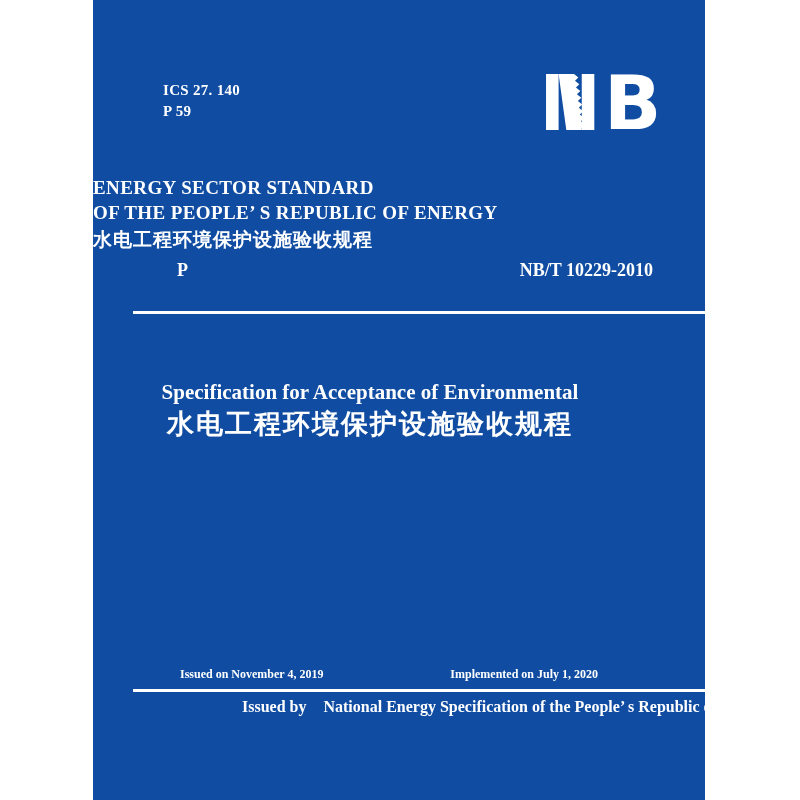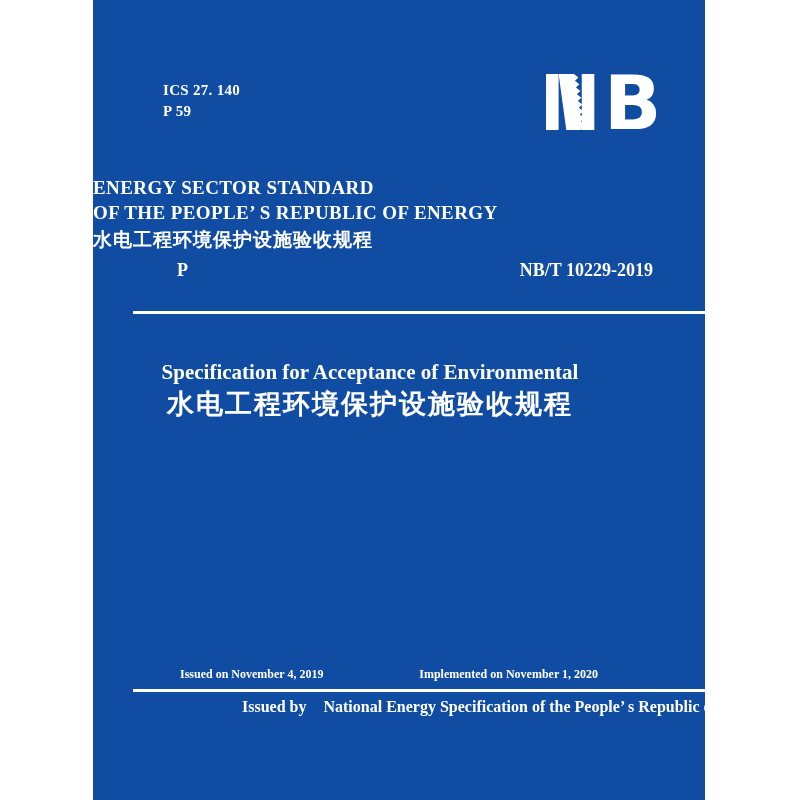--- a/index.html
+++ b/index.html
@@ -30,21 +30,21 @@
   }
   .class-row {
     position: absolute; left: 84px; right: 52px; top: 260px;
     display: flex; justify-content: space-between;
     font-weight: bold; font-size: 18px;
   }
   .rule { position: absolute; left: 40px; right: 0; height: 3px; background: #ffffff; }
   .rule-top { top: 311px; }
   .rule-bottom { top: 689px; }
   .title-block {
-    position: absolute; left: 0; right: 0; top: 356px;
+    position: absolute; left: 0; right: 0; top: 376px;
     padding-right: 58px; box-sizing: border-box;
     text-align: center; font-weight: bold; font-size: 21px; line-height: 32px;
   }
   .title-cn { font-size: 27px; letter-spacing: 2px; }
   .dates-row {
     position: absolute; left: 87px; right: 107px; top: 667px;
     display: flex; justify-content: space-between;
     font-weight: bold; font-size: 12px; gap: 36px;
   }
   .issuer-row {
@@ -75,33 +75,33 @@
     </svg>
 
     <div class="header-block">
       <div>ENERGY SECTOR STANDARD</div>
       <div>OF THE PEOPLE’ S REPUBLIC OF ENERGY</div>
       <div class="header-cn">水电工程环境保护设施验收规程</div>
     </div>
 
     <div class="class-row">
       <span>P</span>
-      <span>NB/T 10229-2019</span>
+      <span>NB/T 10229-2010</span>
     </div>
 
     <div class="rule rule-top"></div>
 
     <div class="title-block">
       <div>Specification for Acceptance of Environmental</div>
       <div class="title-cn">水电工程环境保护设施验收规程</div>
     </div>
 
     <div class="dates-row">
       <span>Issued on November 4, 2019</span>
-      <span>Implemented on November 1, 2020</span>
+      <span>Implemented on July 1, 2020</span>
     </div>
 
     <div class="rule rule-bottom"></div>
 
     <div class="issuer-row">
       <span class="issuer-label">Issued by</span><span>National Energy Specification of the People’ s Republic of China</span>
     </div>
 
   </div>
 </div>

